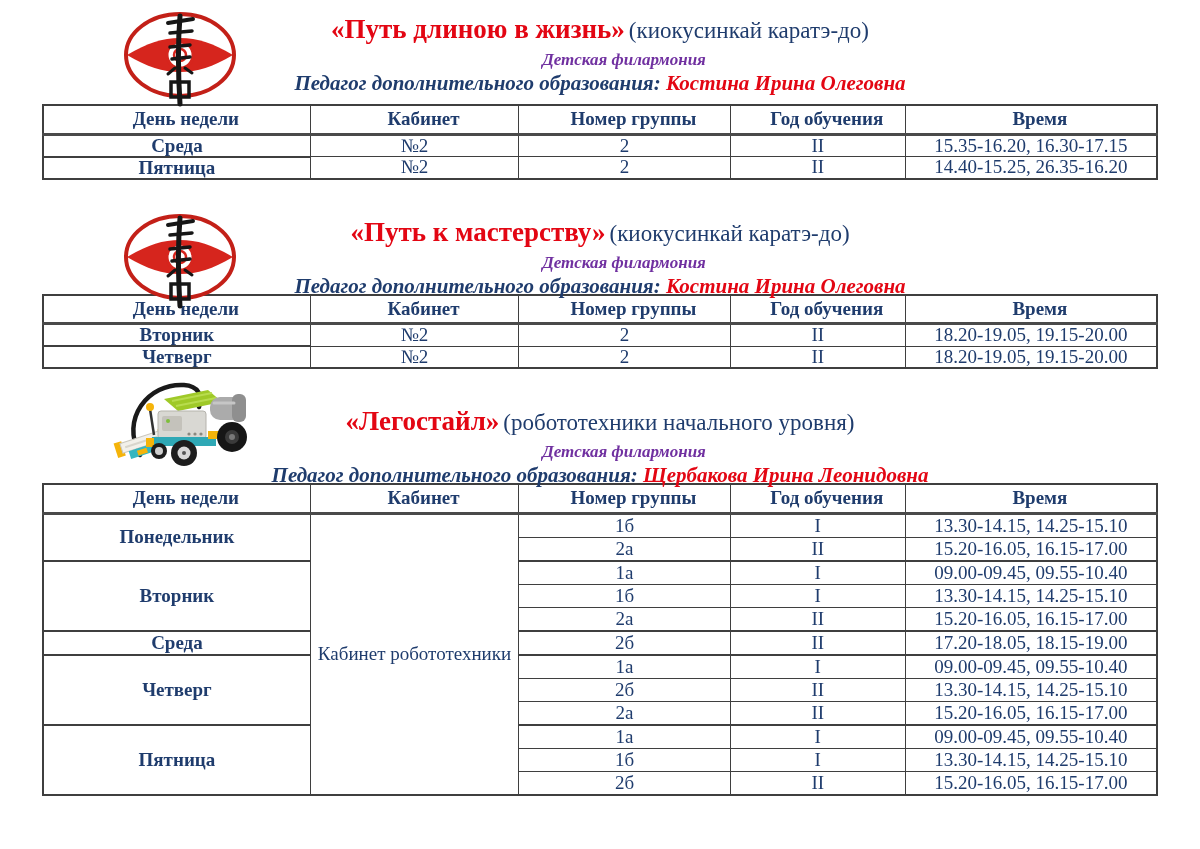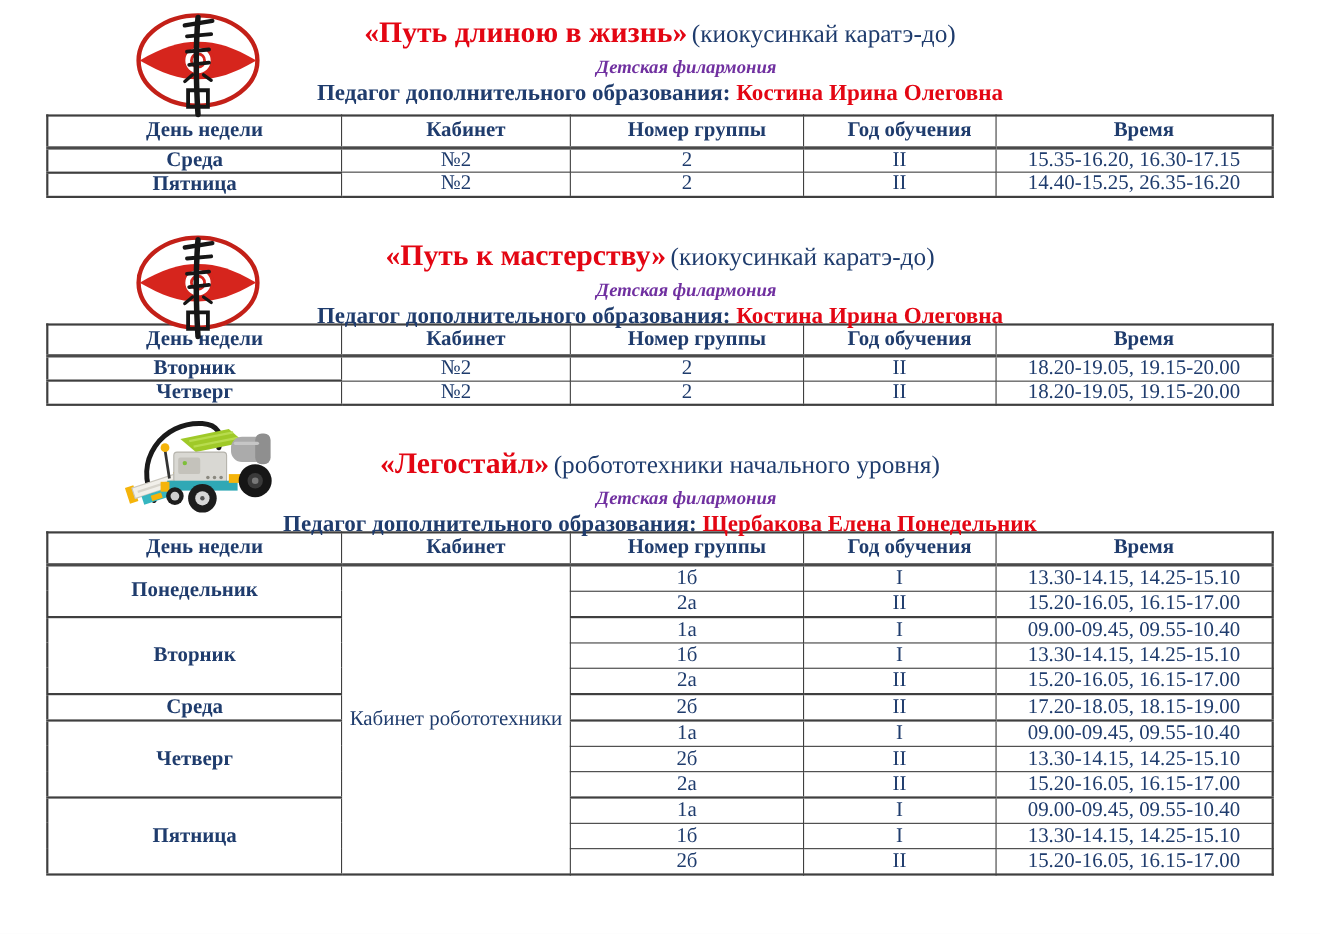--- a/index.html
+++ b/index.html
@@ -13,21 +13,21 @@
   .sec-header.h1 { height:104px; padding-top:13px; }
   .sec-header.h2 { height:114px; padding-top:36px; }
   .sec-header.h3 { height:114px; padding-top:36px; }
   .logo { position:absolute; left:120px; top:10px; width:124px; height:100px; }
   .h2 .logo { top:32px; }
   .h3 .logo { left:112px; top:8px; width:140px; height:102px; }
   .title-line { line-height:32px; white-space:nowrap; }
   .prog-title { color:#e30613; font-weight:bold; font-size:27px; }
   .prog-cat   { color:#1f3c6d; font-size:23px; }
   .org-line   { color:#7030a0; font-weight:bold; font-style:italic; font-size:17px; line-height:21px;padding-left:48px; }
-  .teacher-line { color:#1f3c6d; font-weight:bold; font-size:21px; line-height:27px; }
+  .teacher-line { color:#1f3c6d; font-weight:bold; font-style:italic; font-size:21px; line-height:27px; }
   .teacher-name { color:#e30613; }
   table.sched {
     border-collapse:collapse; table-layout:fixed;
     width:1116px; margin-left:42px;
     color:#1f3c6d; border:2px solid #3f3f3f;
   }
   .sched th, .sched td {
     border:1px solid #3f3f3f; text-align:center; vertical-align:middle;
     padding:0 4px; overflow:hidden;
   }
@@ -205,21 +205,21 @@
           <circle cx="120" cy="60" r="3" fill="#787878"></circle>
       </svg>
     </div>
     <div class="title-line">
       <span class="prog-title">«Легостайл»</span>
       <span class="prog-cat">(робототехники начального уровня)</span>
     </div>
     <div class="org-line">Детская филармония</div>
     <div class="teacher-line">
       <span>Педагог дополнительного образования:</span>
-      <span class="teacher-name">Щербакова Елена Понедельник</span>
+      <span class="teacher-name">Щербакова Ирина Леонидовна</span>
     </div>
   </div>
 
   <table class="sched t3">
     <colgroup>
         <col style="width:24%">
         <col style="width:18.7%">
         <col style="width:19%">
         <col style="width:15.7%">
         <col style="width:22.6%">

